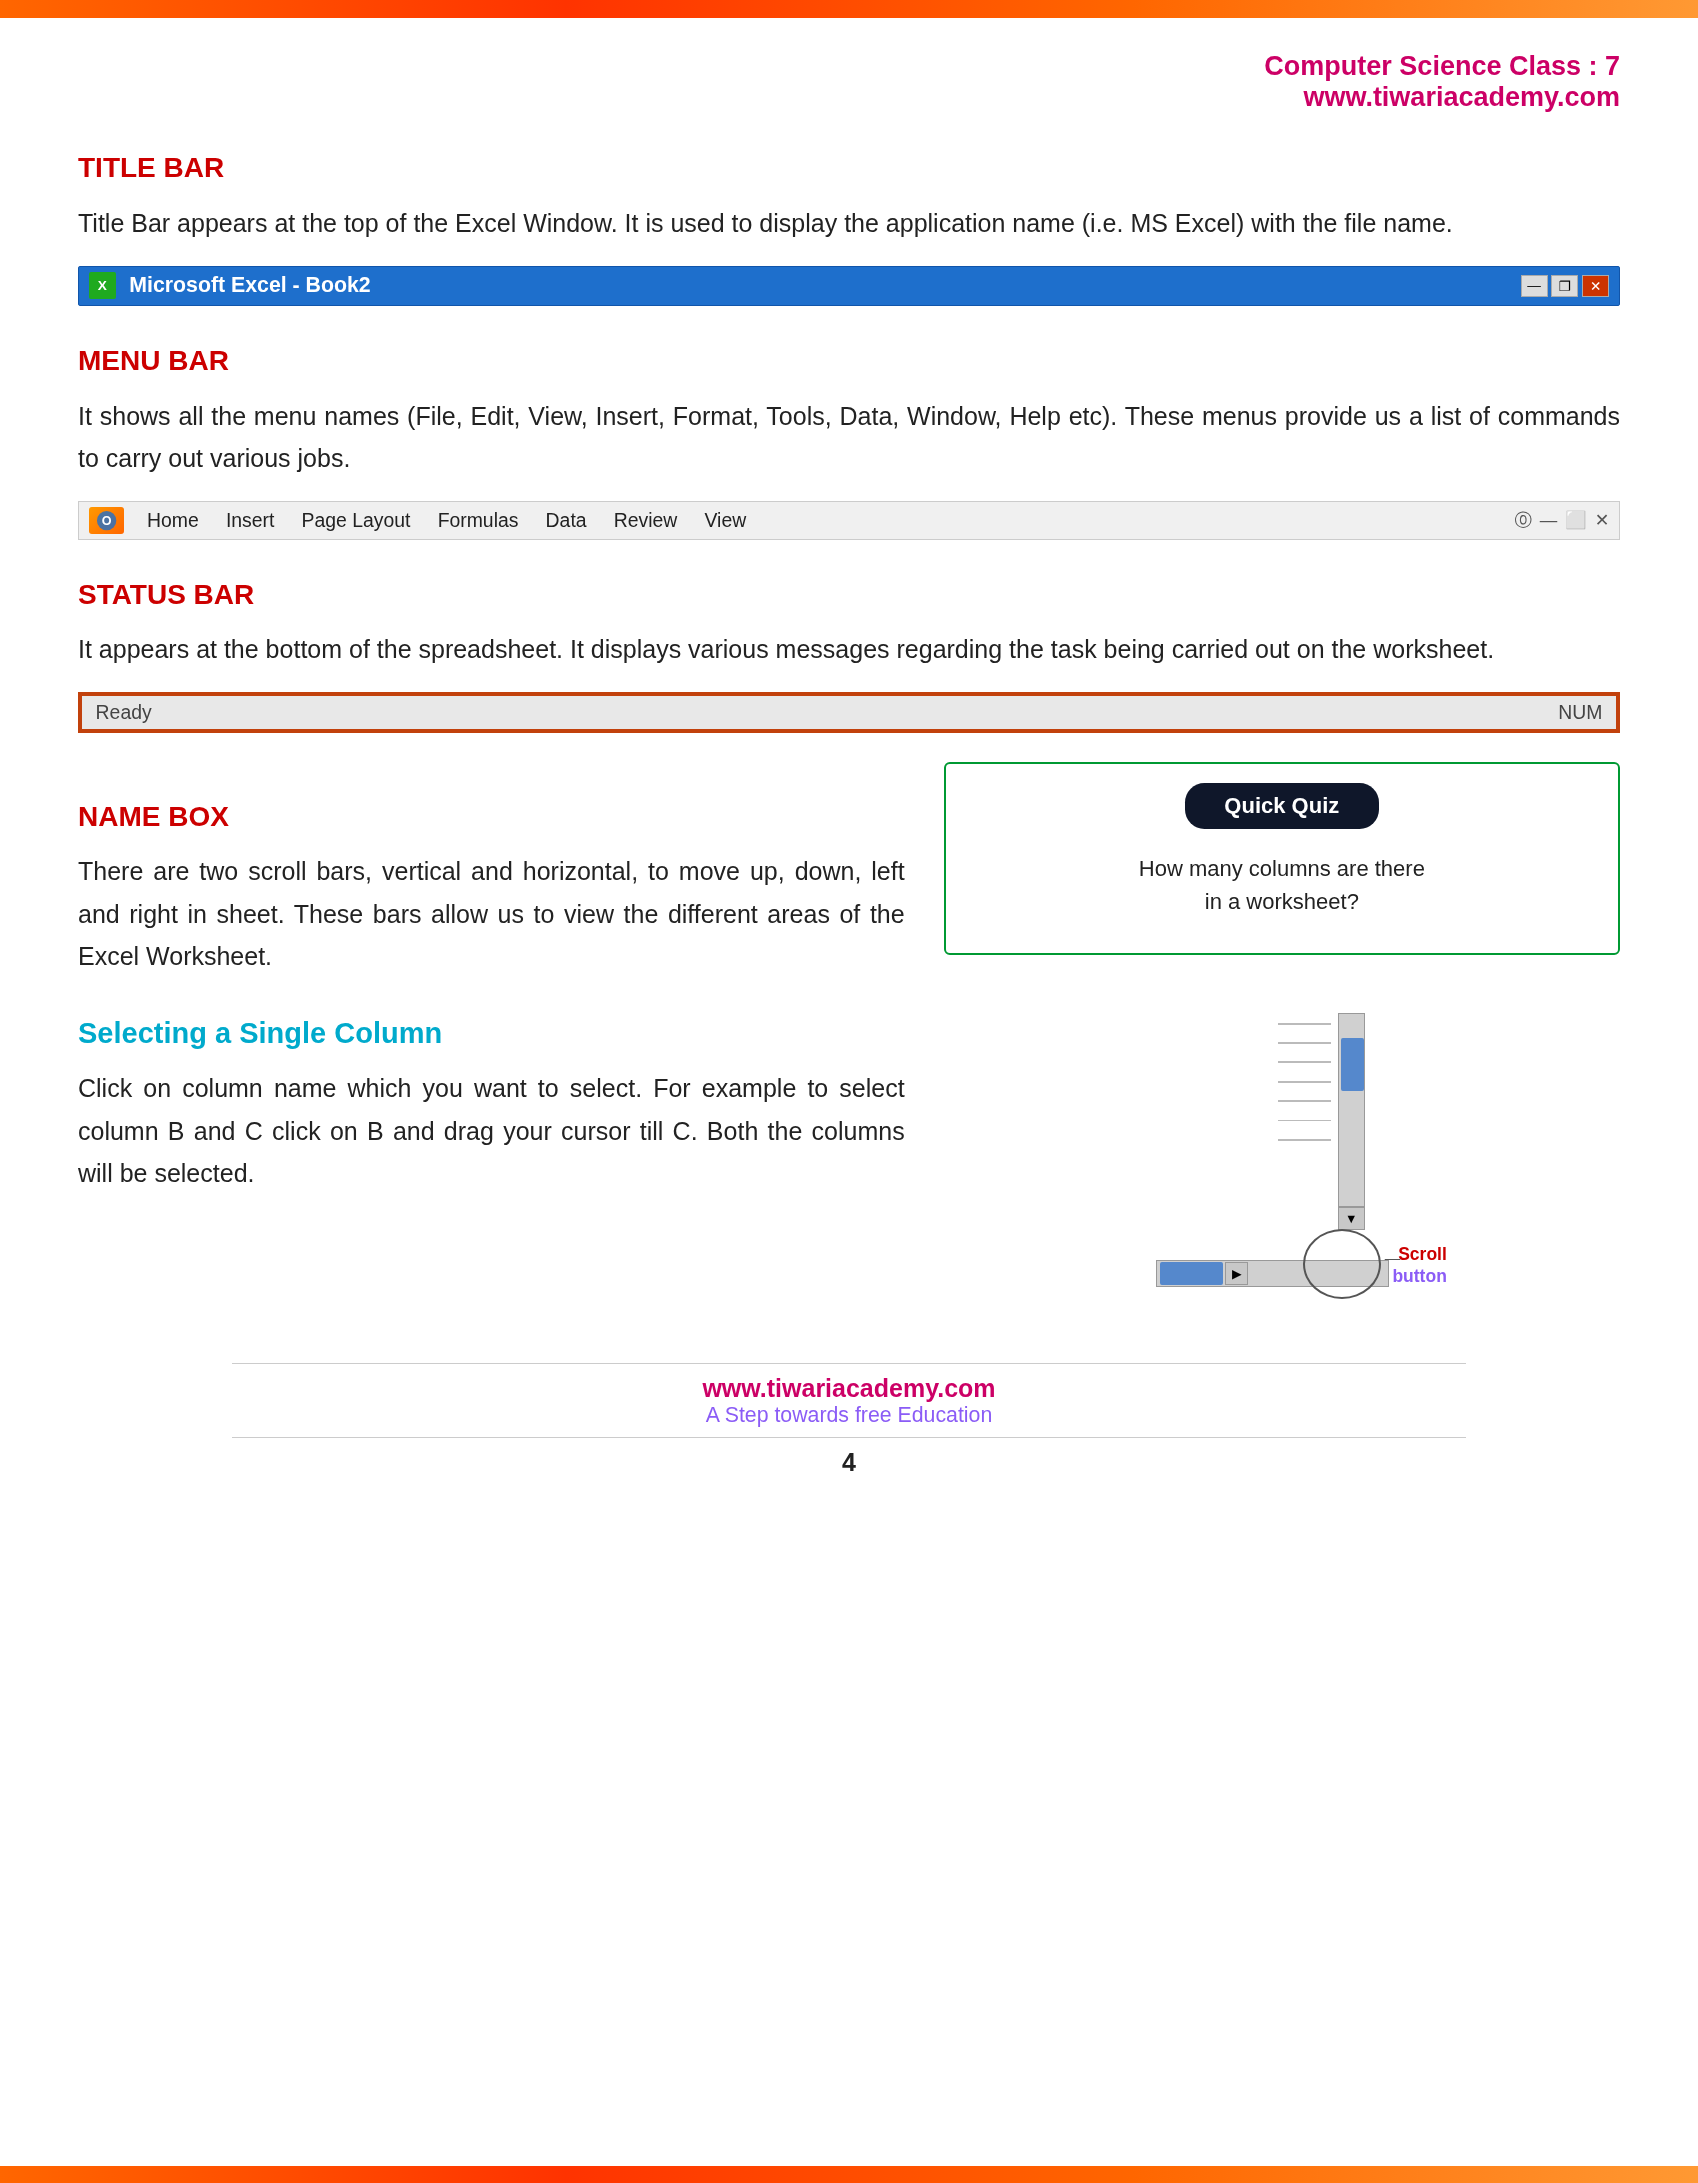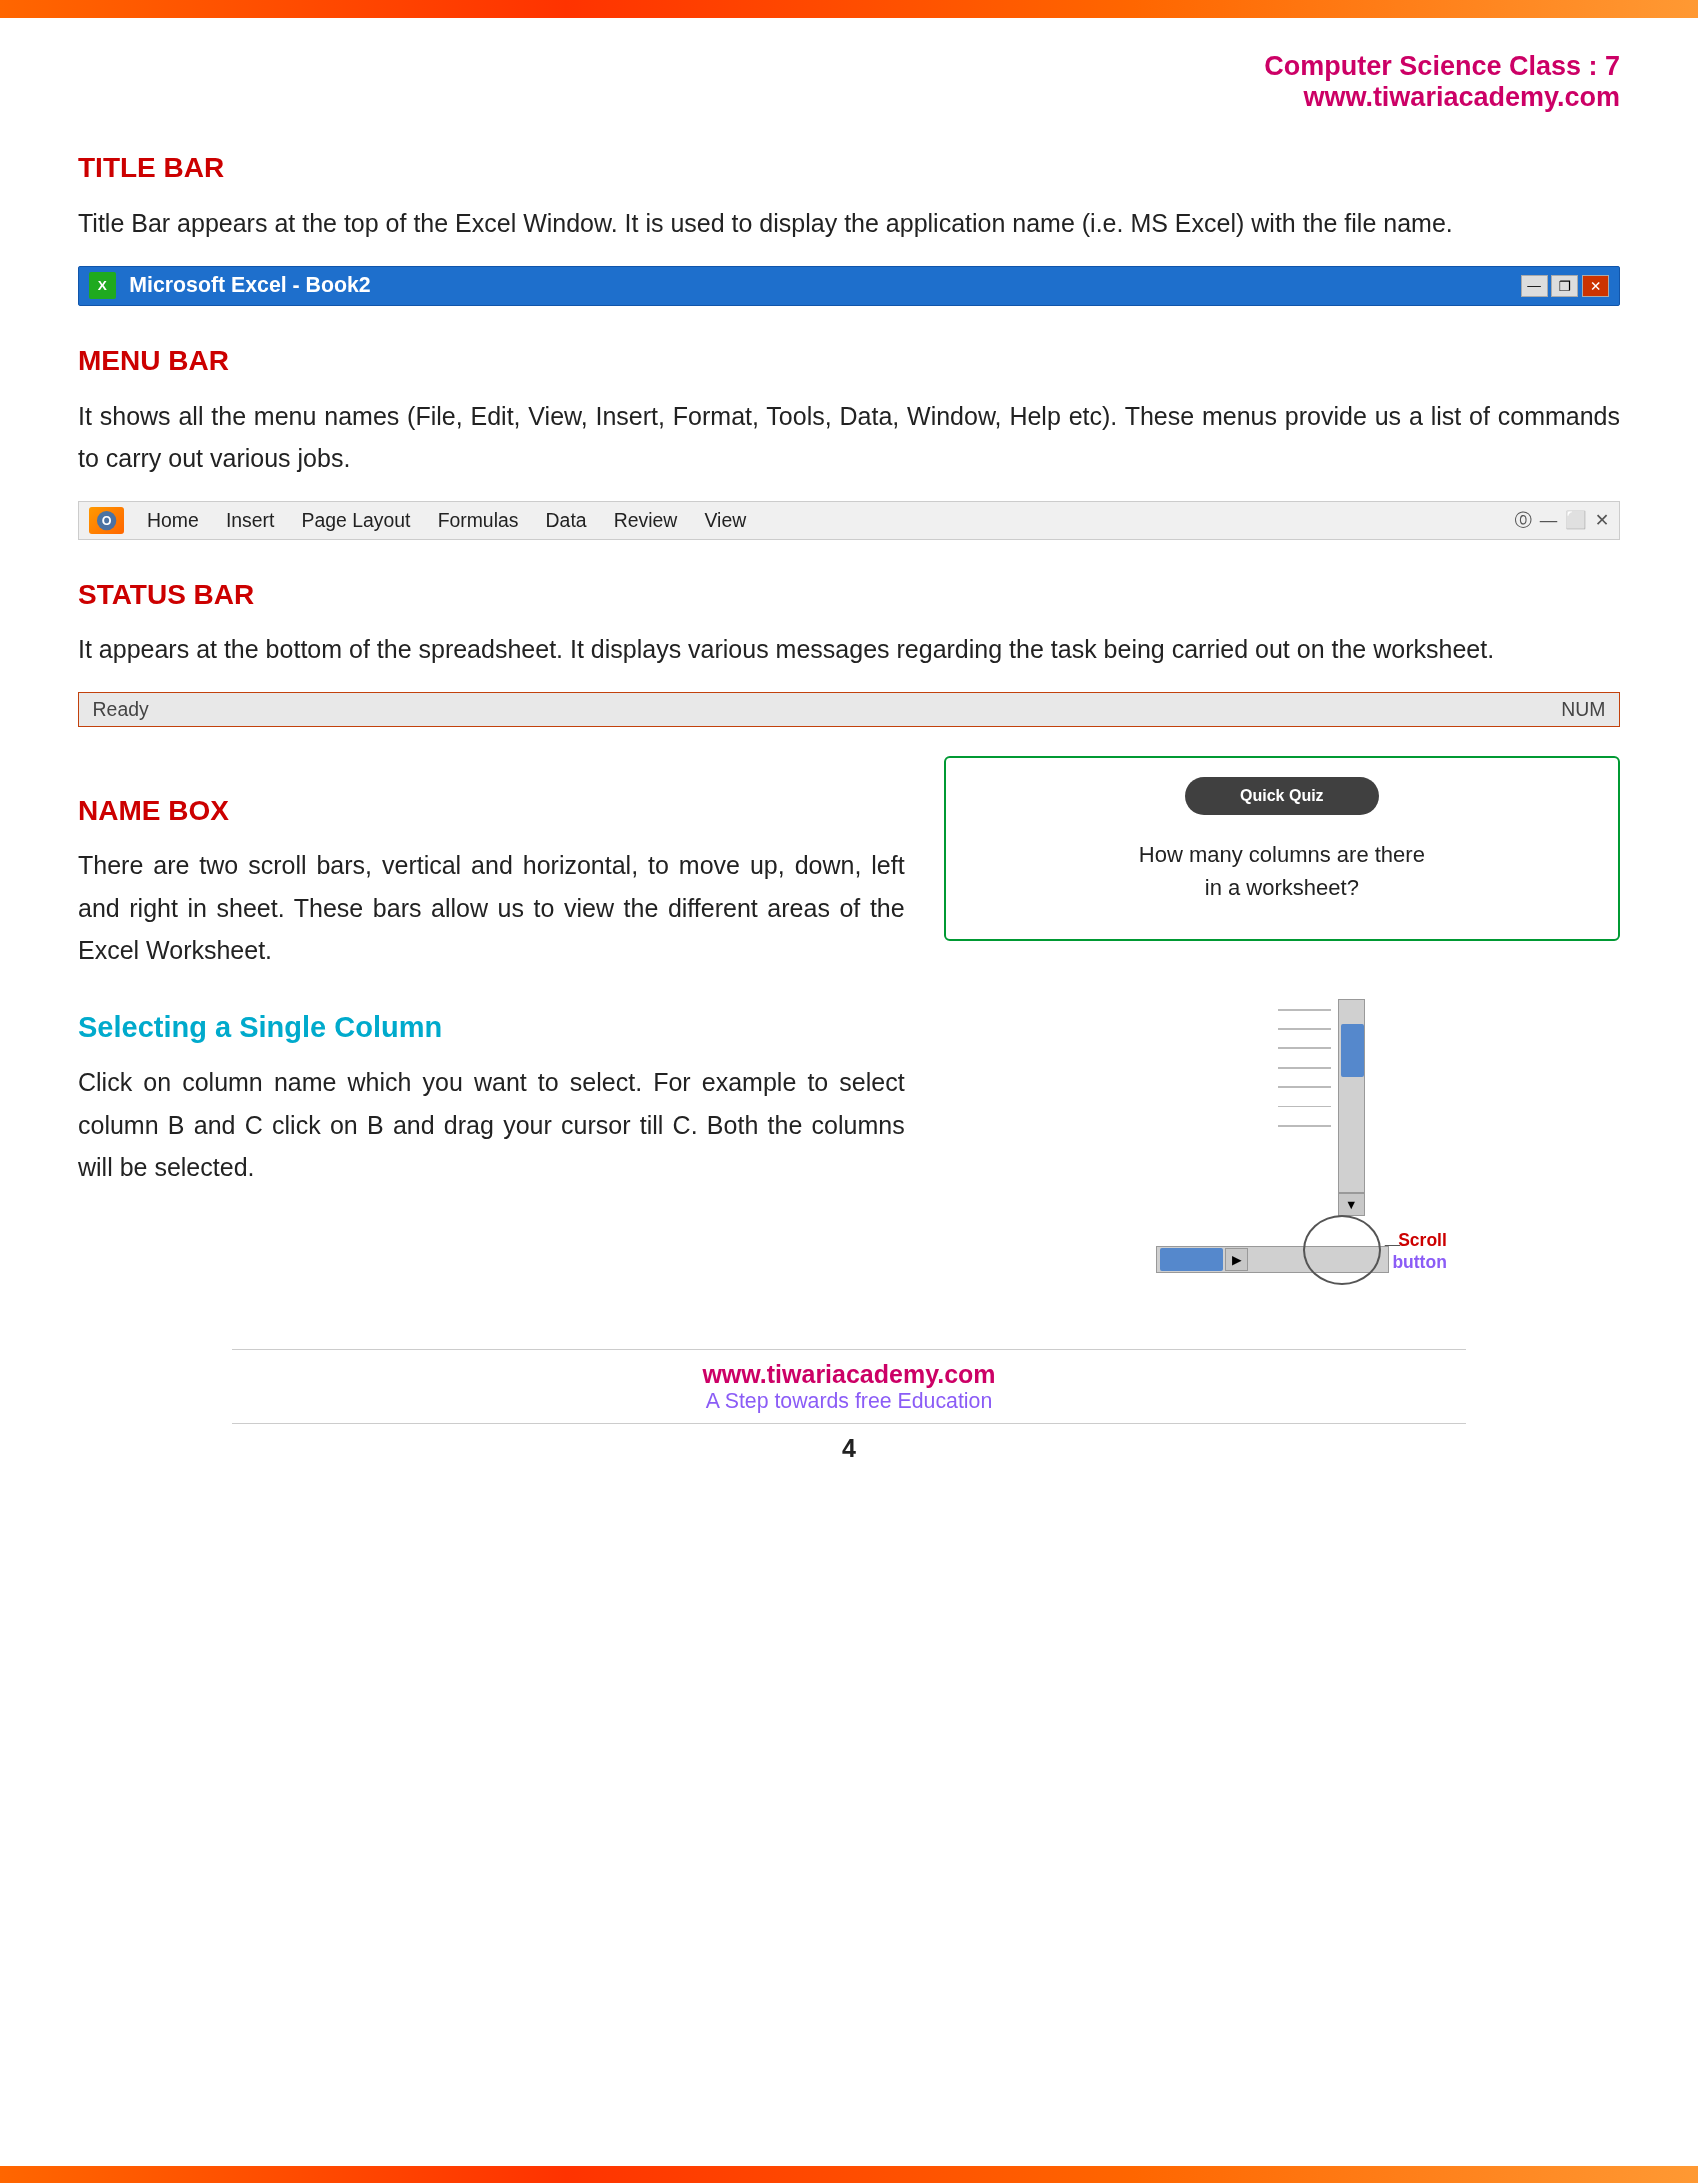--- a/index.html
+++ b/index.html
@@ -171,21 +171,21 @@
     .menu-right-icon {
       font-size: 17.5px;
       color: #555;
     }
 
     
     .statusbar-img {
       display: flex;
       align-items: flex-start;
       background: #e8e8e8;
-      border: 1px solid #c2410c;
+      border: 4px solid #c2410c;
       padding: 4.9px 13.6px;
       margin-bottom: 29px;
       justify-content: space-between;
       gap: 45px;
     }
 
     .statusbar-text {
       font-size: 19.4px;
       color: #444;
     }
@@ -210,24 +210,24 @@
 
     
     .quick-quiz-box {
       border: 2.9px solid #009933;
       border-radius: 5.8px;
       overflow: hidden;
       margin-bottom: 19.4px;
     }
 
     .quick-quiz-header {
-      background: #404040;
+      background: #0f172a;
       color: white;
       font-weight: bold;
-      font-size: 16px;
+      font-size: 22px;
       text-align: center;
       padding: 9.7px 19.4px;
       border-radius: 19.4px;
       margin: 11.6px auto;
       width: fit-content;
       min-width: 194px;
     }
 
     .quick-quiz-body {
       padding: 11.6px 19.4px 19.4px;

